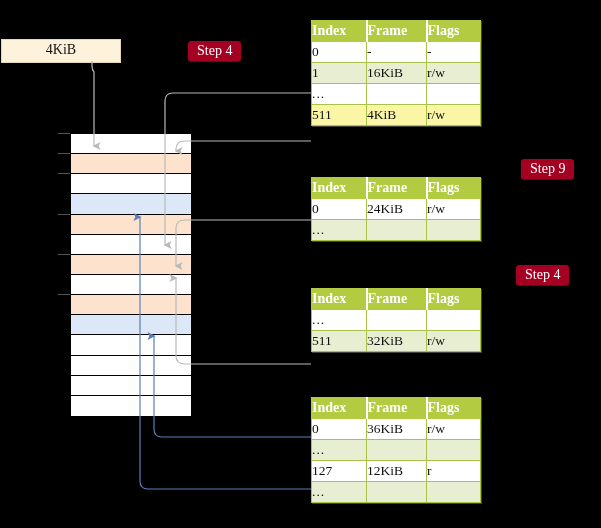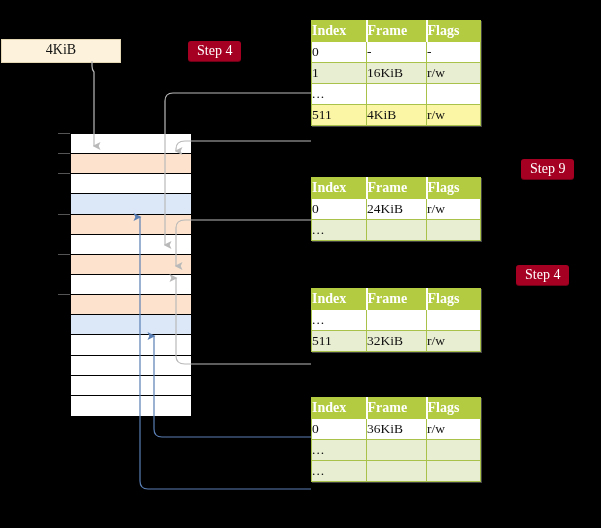--- a/index.html
+++ b/index.html
@@ -179,20 +179,25 @@
         <tr class="plain">
           <td class="c0">0</td>
           <td class="c1">36KiB</td>
           <td class="c2">r/w</td>
         </tr>
         <tr class="shade">
           <td class="c0 ell">...</td>
           <td class="c1"></td>
           <td class="c2"></td>
         </tr>
+        <tr class="plain">
+          <td class="c0">127</td>
+          <td class="c1">12KiB</td>
+          <td class="c2">r</td>
+        </tr>
         <tr class="shade">
           <td class="c0 ell">...</td>
           <td class="c1"></td>
           <td class="c2"></td>
         </tr>
       </tbody>
   </table>
 
   <svg class="wires" viewBox="0 0 601 528">
     <defs>

